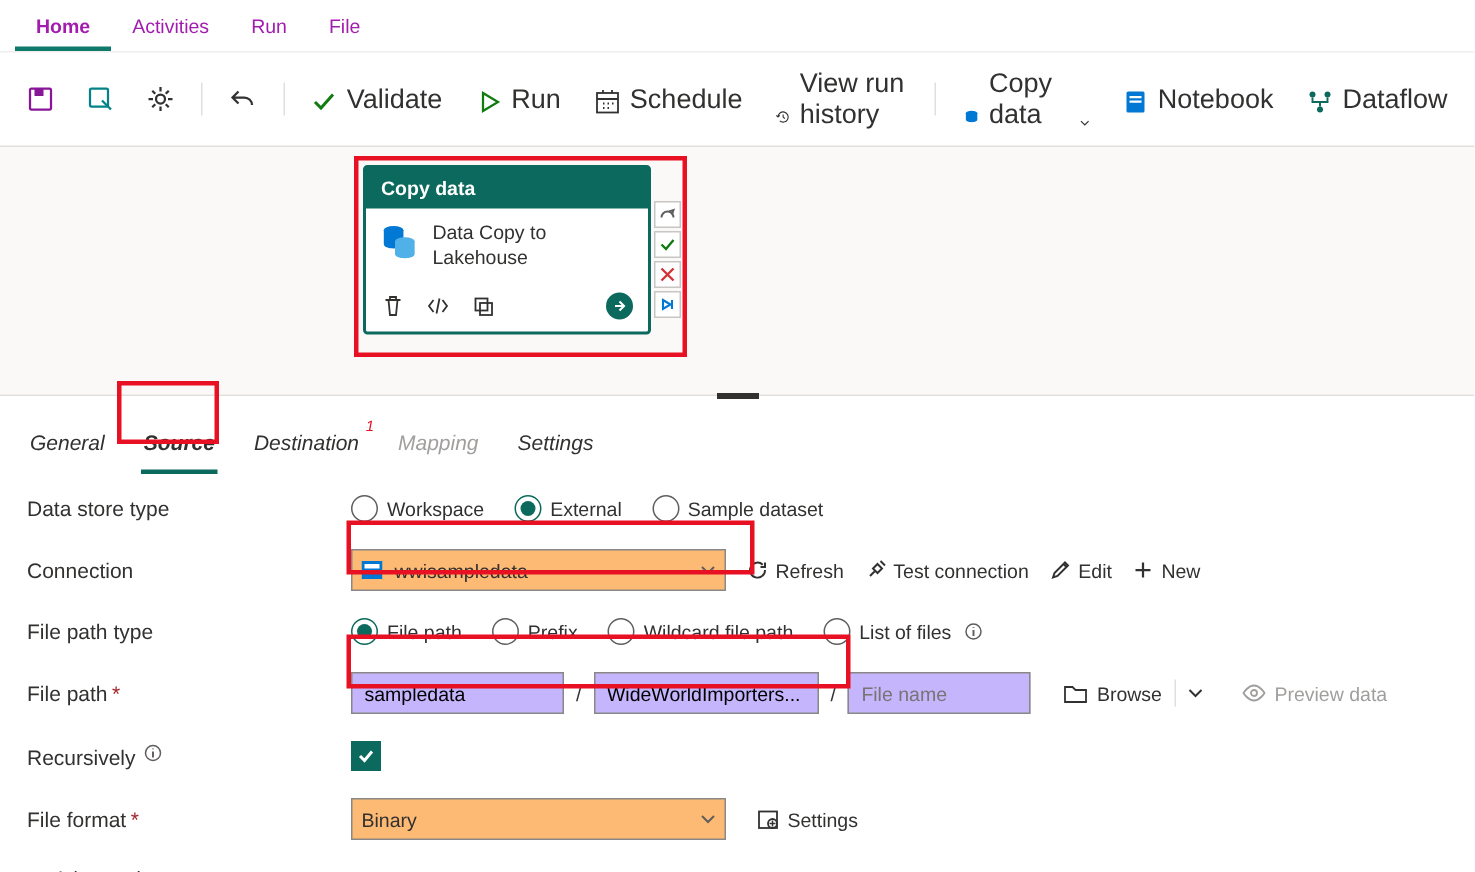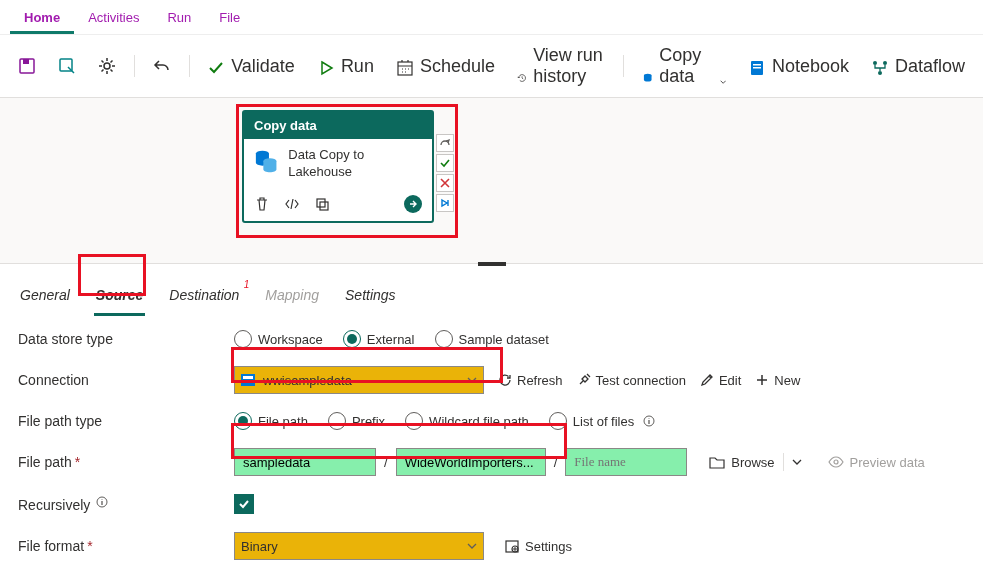--- a/index.html
+++ b/index.html
@@ -46,32 +46,32 @@
   .row { display: flex; align-items: center; margin-bottom: 18px; }
   .row .label { width: 216px; font-size: 14px; color: #323130; }
   .req { color: #a4262c; margin-left: 3px; }
 
   .radio-row { display: flex; gap: 20px; align-items:center; }
   .radio { display: inline-flex; align-items:center; gap:6px; cursor:pointer; }
   .radio .dot { width:18px; height:18px; border-radius:50%; border:1px solid #605e5c; display:inline-flex; align-items:center; justify-content:center; }
   .radio.sel .dot { border-color:#0c695d; }
   .radio.sel .dot::after { content:""; width:10px; height:10px; background:#0c695d; border-radius:50%; }
 
-  .select { display:inline-flex; align-items:center; border:1px solid #8a8886; height:28px; padding:0 6px; background:#eab308; gap:8px; }
+  .select { display:inline-flex; align-items:center; border:1px solid #8a8886; height:28px; padding:0 6px; background:#fdba74; gap:8px; }
   .select .caret { margin-left:auto; }
   .conn-select { width: 250px; }
   .fmt-select { width: 250px; justify-content: space-between; }
   .conn-actions { display:flex; gap:14px; margin-left:14px; }
   .link-btn { display:inline-flex; align-items:center; gap:5px; cursor:pointer; color:#323130; }
 
   .path-inputs { display:flex; align-items:center; gap:4px; }
-  .txt { border:1px solid #8a8886; height:28px; padding:0 8px; font-size:13px; background:#86efac; }
+  .txt { border:1px solid #8a8886; height:28px; padding:0 8px; font-size:13px; background:#c4b5fd; }
   .txt.container { width:142px; }
   .txt.dir { width:150px; }
-  .txt.file { width:122px; color:#605e5c;font-family:Liberation Serif, serif; }
+  .txt.file { width:122px; color:#605e5c; }
   .slash { padding: 0 4px; }
   .browse-grp { display:inline-flex; align-items:center; gap:0; margin-left:14px; }
   .browse-btn { display:inline-flex; align-items:center; gap:6px; padding:4px 8px; cursor:pointer; }
   .caret-split { border-left:1px solid #e1dfdd; padding:4px 8px; }
   .preview { color:#a19f9d; margin-left:18px; display:inline-flex; align-items:center; gap:6px; }
 
   .check { width:20px; height:20px; background:#0c695d; display:inline-flex; align-items:center; justify-content:center; }
 
   .adv-row { display:flex; align-items:center; gap:6px; cursor:pointer; margin-top:4px; }
 

